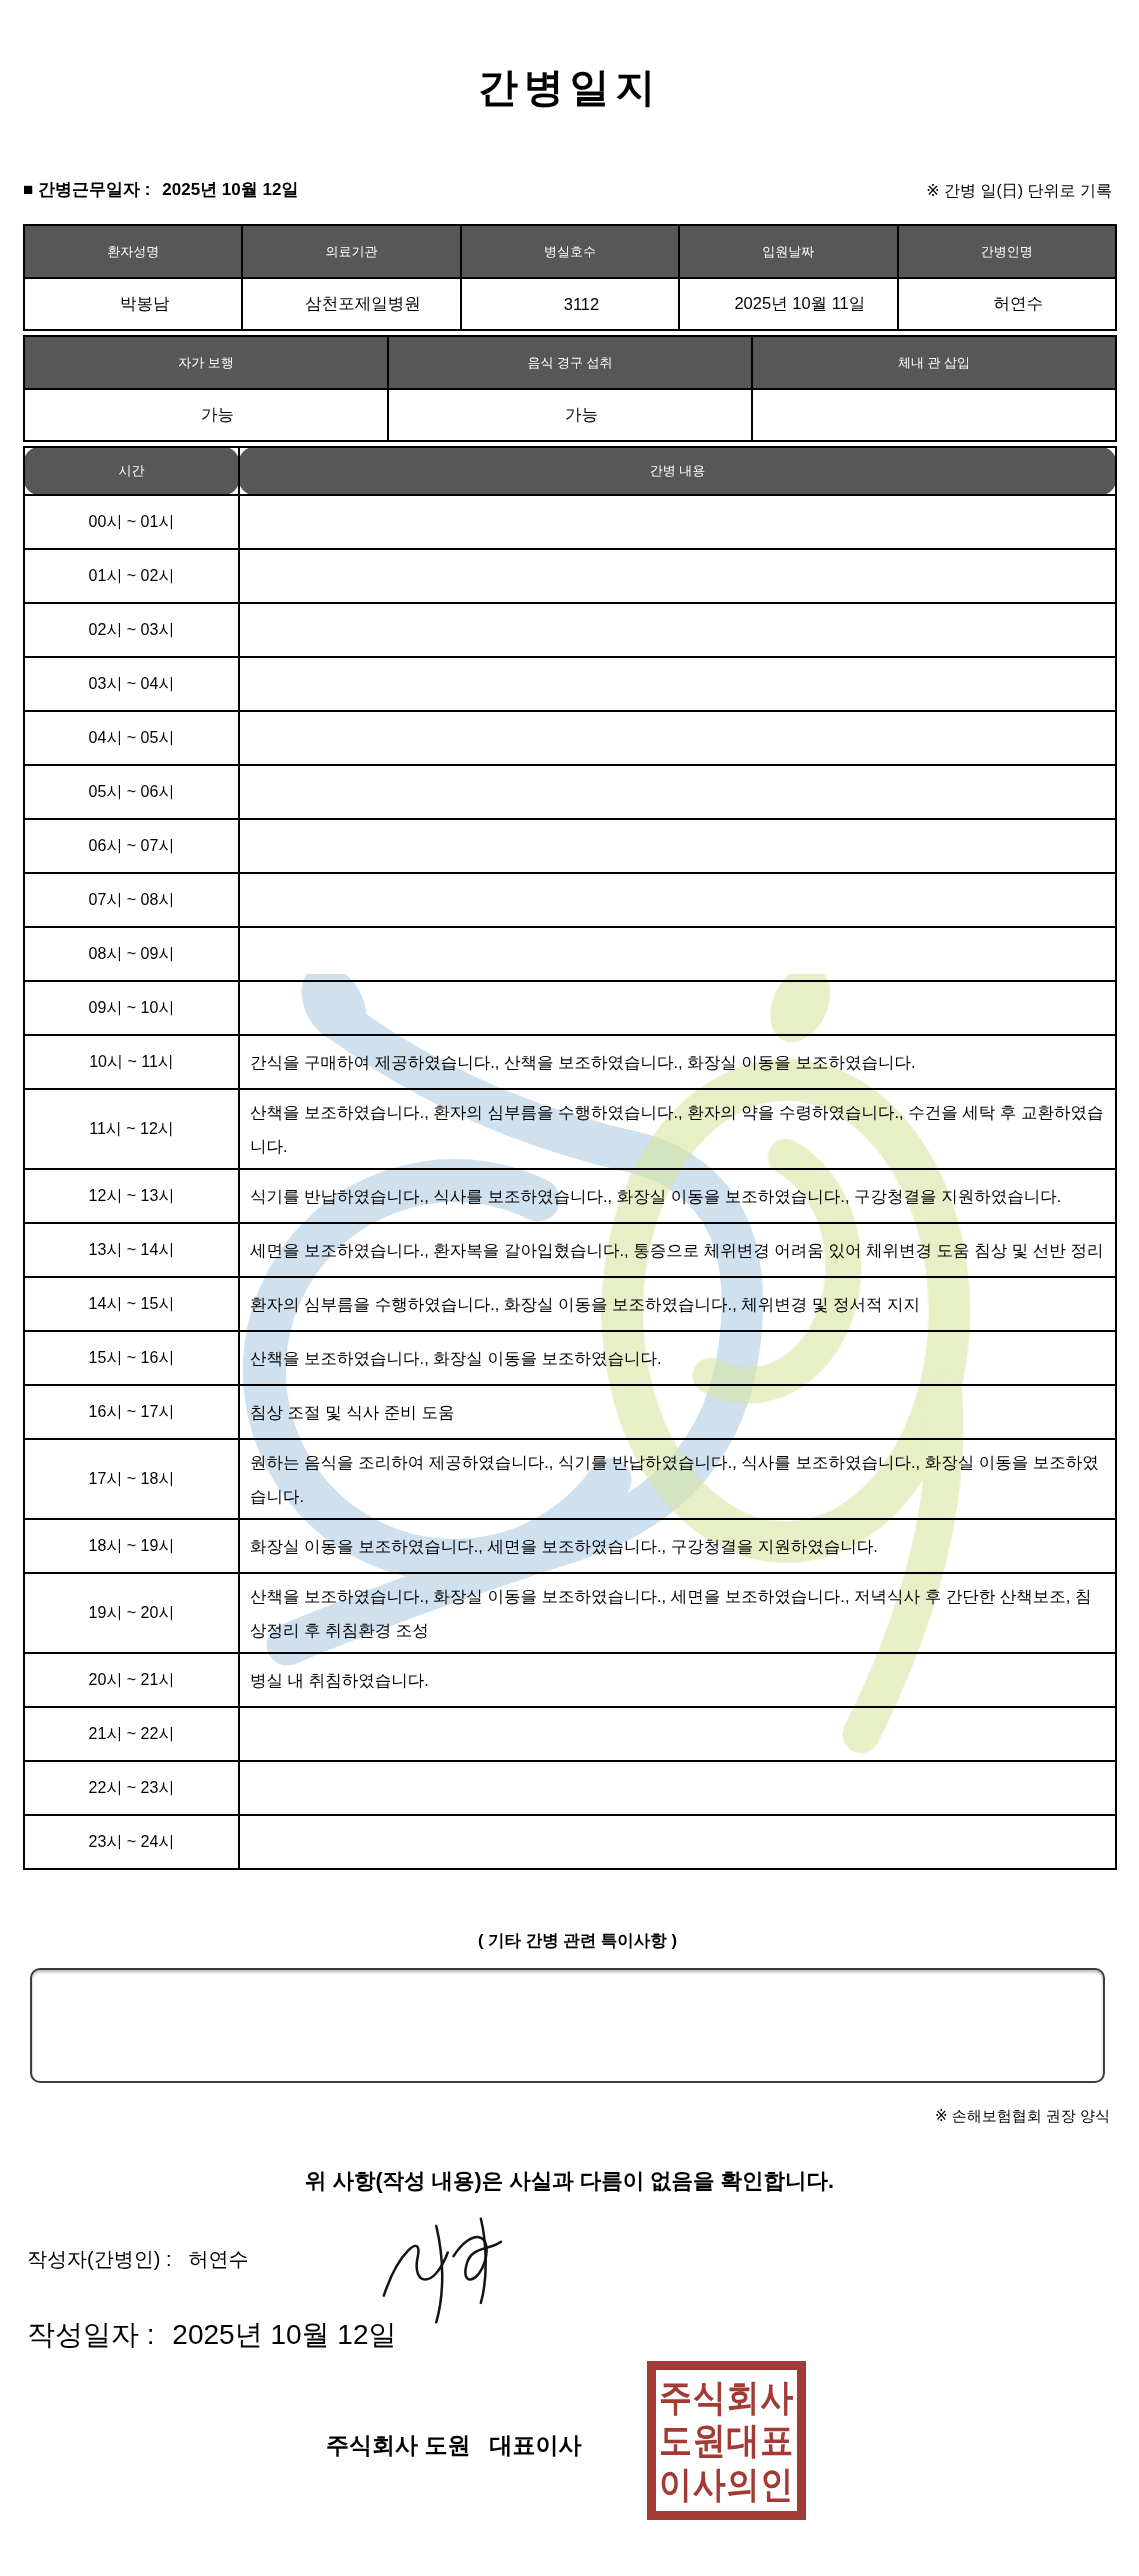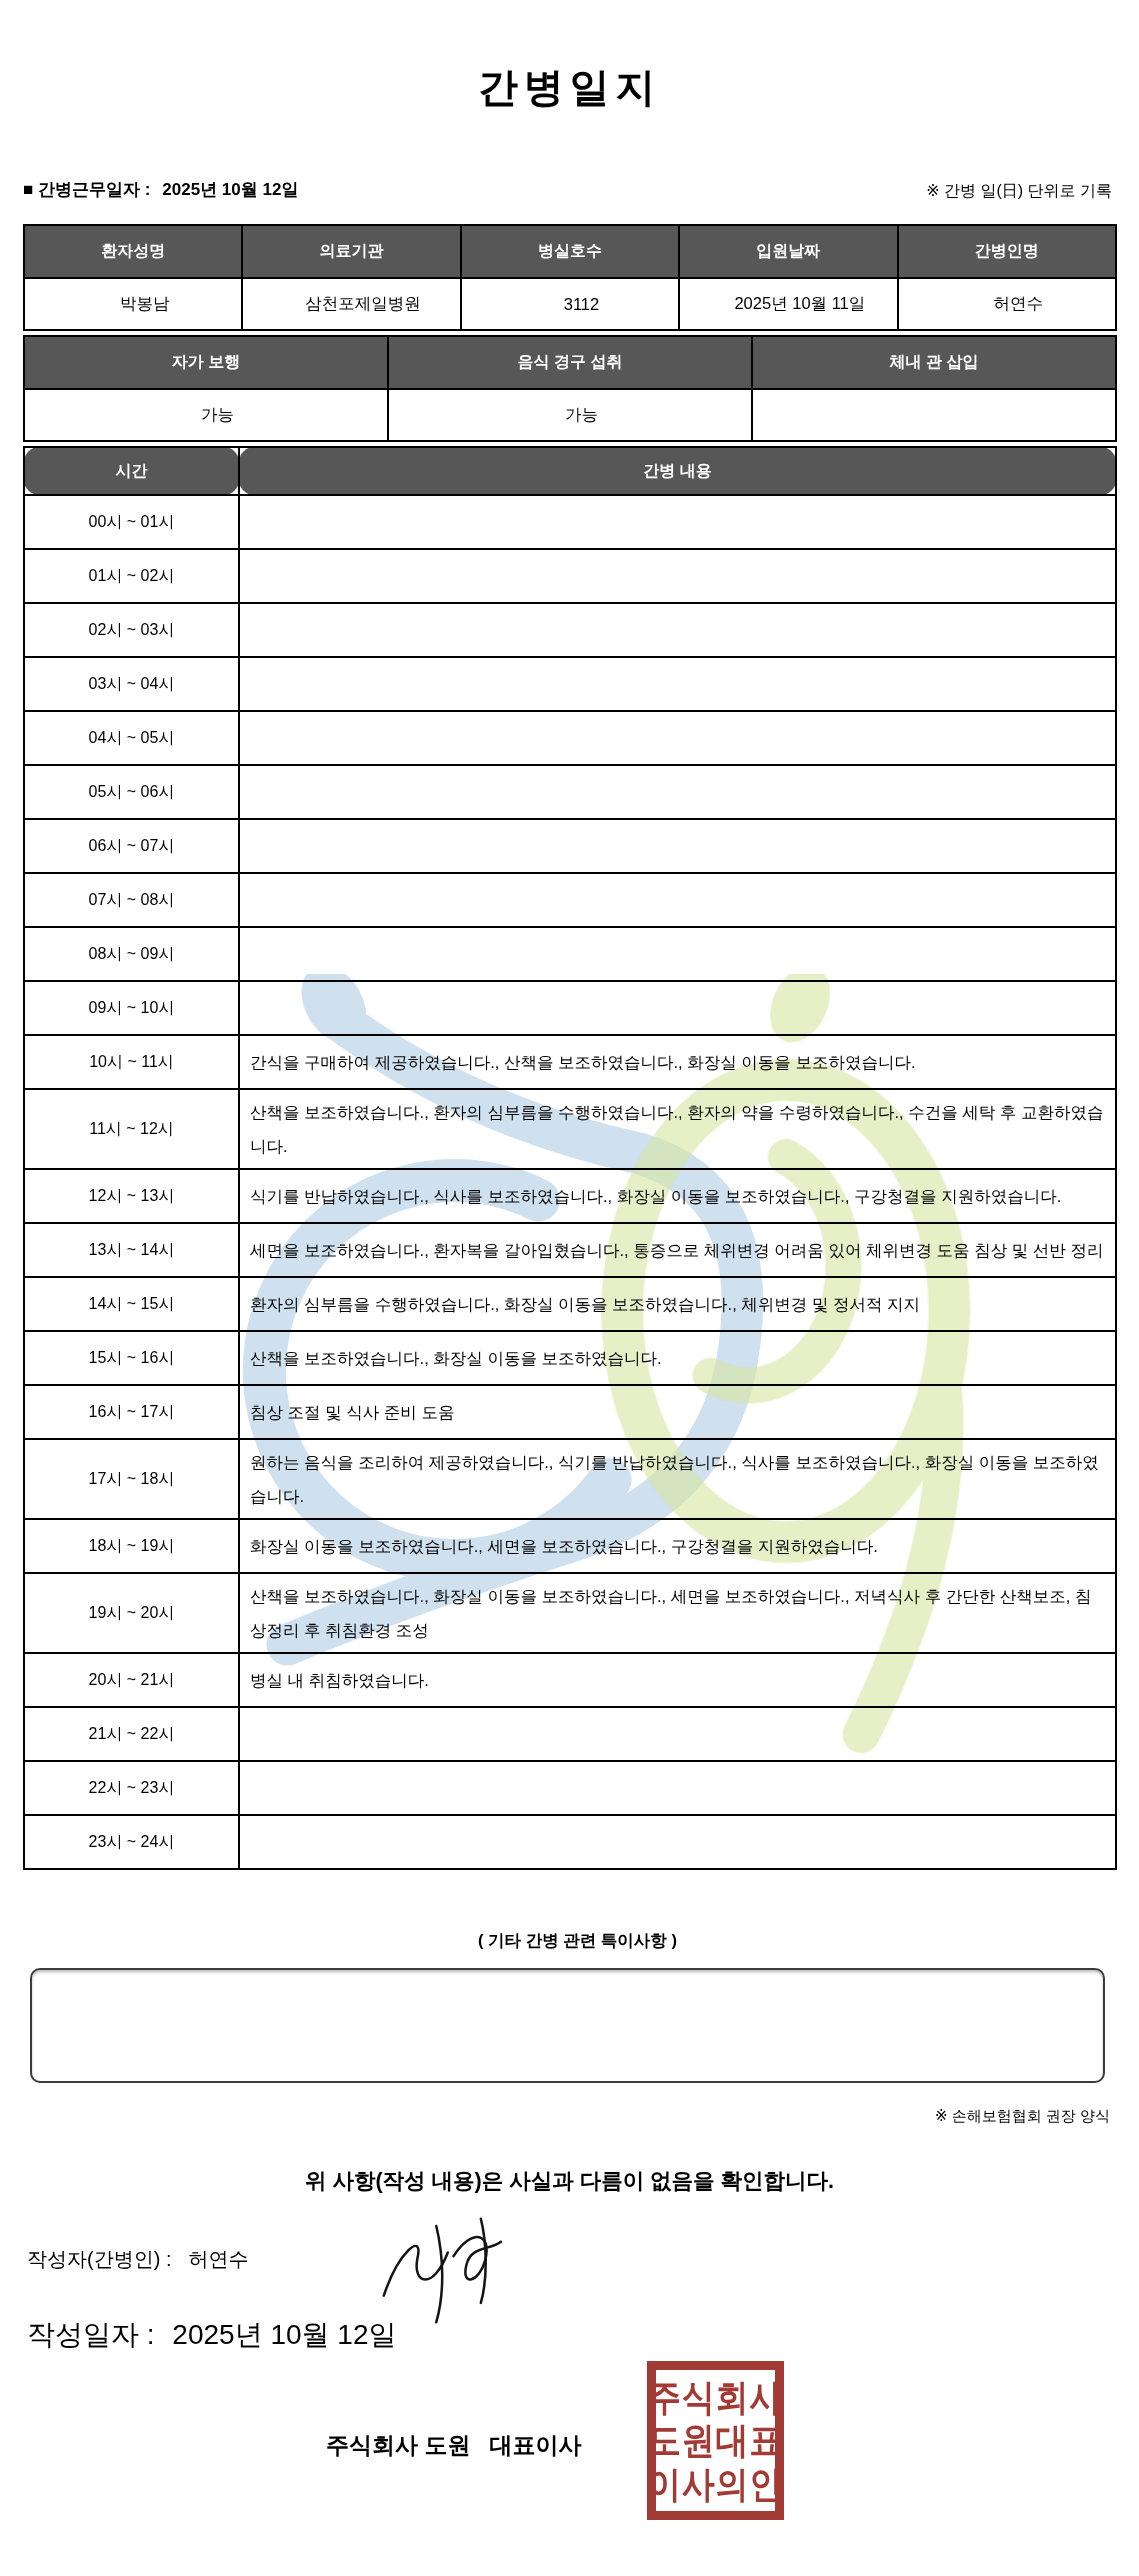--- a/index.html
+++ b/index.html
@@ -16,21 +16,21 @@
   .workdate-line{top:178px;left:23px;font-size:17px;font-weight:600;}
   .workdate-line .val{font-weight:600;margin-left:7.2px;}
   .unit-note{top:181px;right:27px;font-size:16px;font-weight:400;}
   
   table.tbl{
     border-collapse:collapse;table-layout:fixed;width:1094px;
     position:absolute;left:23px;z-index:2;background:transparent;
   }
   table.tbl th,table.tbl td{border:2.2px solid #000;overflow:hidden;}
   th.hcell{
-    background:#575757;color:#fff;font-weight:700;font-size:16px;
+    background:#575757;color:#fff;font-weight:400;font-size:13px;
     text-align:center;height:49px;
   }
   td.vcell{
     background:transparent;font-size:16.5px;text-align:center;height:48px;font-weight:400;padding-left:24px;
   }
   #care-table th.hcell{height:44px;border-radius:15px;}
   td.time-cell{
     width:215px;text-align:center;font-size:16px;height:50px;background:transparent;
   }
   td.content-cell{
@@ -49,21 +49,21 @@
   }
   .form-note{top:2107px;right:29px;font-size:15px;}
   .confirm-line{top:2166px;left:0;width:100%;text-align:center;font-size:21.5px;font-weight:700;}
   .writer-line{top:2246px;left:27px;font-size:20px;font-weight:400;}
   .writer-line .val{margin-left:11.5px;}
   .writtendate-line{top:2316px;left:27px;font-size:28px;font-weight:400;}
   .writtendate-line .val{margin-left:10px;}
   .company-line{top:2430px;left:326px;font-size:23px;font-weight:700;white-space:pre;}
   
   .seal{
-    top:2361px;left:647px;width:137px;height:159px;box-sizing:border-box;
+    top:2361px;left:647px;width:159px;height:159px;box-sizing:border-box;
     border:9.3px solid #a23b35;background:#fff;
     display:flex;flex-direction:column;justify-content:space-evenly;align-items:center;
     z-index:3;
   }
   .seal .seal-row{
     color:#a23b35;font-size:33px;font-weight:800;line-height:1;
     letter-spacing:0.7px;transform:scaleY(1.12);white-space:nowrap;
   }
   .sig-svg{top:2213px;left:373px;z-index:3;}
 </style>

